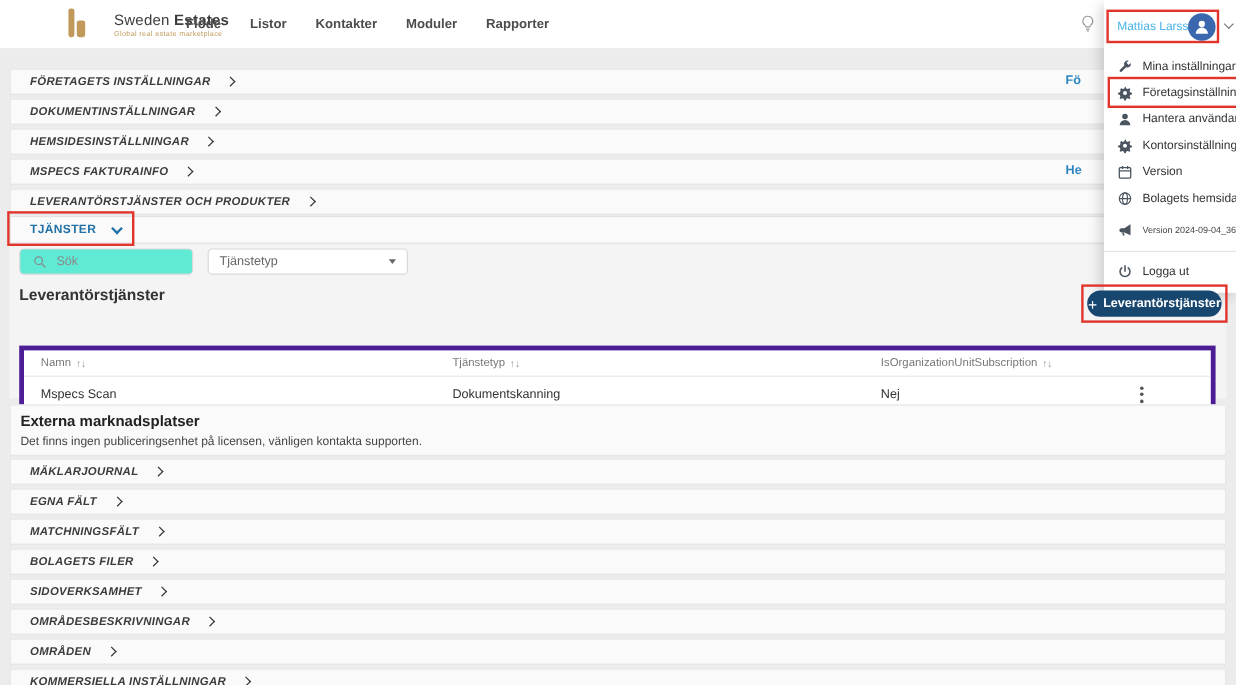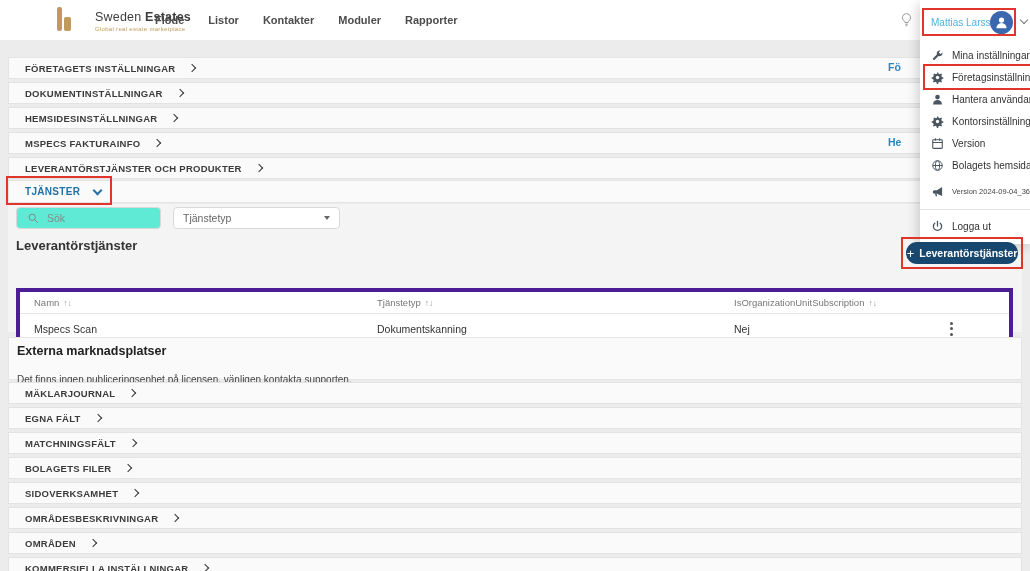--- a/index.html
+++ b/index.html
@@ -21,38 +21,38 @@
   .main-nav { position:absolute; left:155px; top:0; height:40px; display:flex; align-items:center; gap:24px; }
   .nav-item { font-size:11px; font-weight:700; color:#4c4c4c; cursor:pointer; }
   .bulb-wrap { position:absolute; left:899px; top:10px; width:15px; height:19px; }
   .bulb-wrap svg { width:15px; height:19px; }
 
   
   .content { position:absolute; top:40px; left:0; width:1030px; height:531px; background:#ececec; overflow:hidden; }
   .acc-top { position:absolute; top:17px; left:8px; right:8px; }
   .acc-bottom { position:absolute; top:342px; left:8px; right:8px; }
   .acc-row { height:22px; background:#fafafa; border:1px solid #e3e3e3; box-sizing:border-box;
-             display:flex; align-items:center; padding-left:16px; margin-bottom:3px; cursor:pointer; }
+             display:flex; align-items:center; padding-left:16px; margin-bottom:3px; cursor:pointer;font-style:italic; }
   .acc-label { font-size:9.5px; font-weight:700; color:#3b3b3b; letter-spacing:.25px; }
   .chev-r { width:5px; height:5px; border-top:1.6px solid #333; border-right:1.6px solid #333;
             transform:rotate(45deg); margin-left:14px; margin-top:-1px; }
   .chev-d { width:5px; height:5px; border-top:2px solid #2272a8; border-right:2px solid #2272a8;
             transform:rotate(135deg); margin-left:14px; margin-top:-3px; }
   .overlap-frag { position:absolute; font-size:10.5px; color:#2e86c1; z-index:5;font-weight:bold; }
 
   .tj-row { position:absolute; top:140px; left:8px; right:8px; height:23px; background:#fafafa;
             border:1px solid #e3e3e3; box-sizing:border-box; display:flex; align-items:center;
             padding-left:16px; cursor:pointer; }
   .tj-label { font-size:10px; font-weight:700; color:#2272a8; letter-spacing:.3px; }
 
   .svc-panel { position:absolute; top:164px; left:8px; right:8px; height:128px; background:#f4f4f4; }
   .ext-card  { position:absolute; top:297px; left:8px; width:1014px; height:43px; background:#fafafa;
                border:1px solid #e6e6e6; box-sizing:border-box; padding:6px 0 0 8px; }
   .ext-title { font-size:12.5px; font-weight:700; color:#222; }
-  .ext-msg   { font-size:10px; color:#444; margin-top:16px; }
+  .ext-msg   { font-size:10px; color:#444; margin-top:5px; }
 
   .search-box { position:absolute; top:167px; left:16px; width:145px; height:22px; background:#5eead4;
                 border:1px solid #d9d9d9; border-radius:4px; box-sizing:border-box;
                 display:flex; align-items:center; gap:6px; padding:0 10px; }
   .search-box svg { width:12px; height:12px; flex:none; }
   .search-box input { border:none; outline:none; width:100%; font-size:10.5px; background:transparent;
                       font-family:"Liberation Sans", sans-serif; color:#333; }
   .search-box input::placeholder { color:#8a8a8a; }
   .type-select { position:absolute; top:167px; left:173px; width:167px; height:22px; background:#fff;
                  border:1px solid #d9d9d9; border-radius:4px; box-sizing:border-box;

